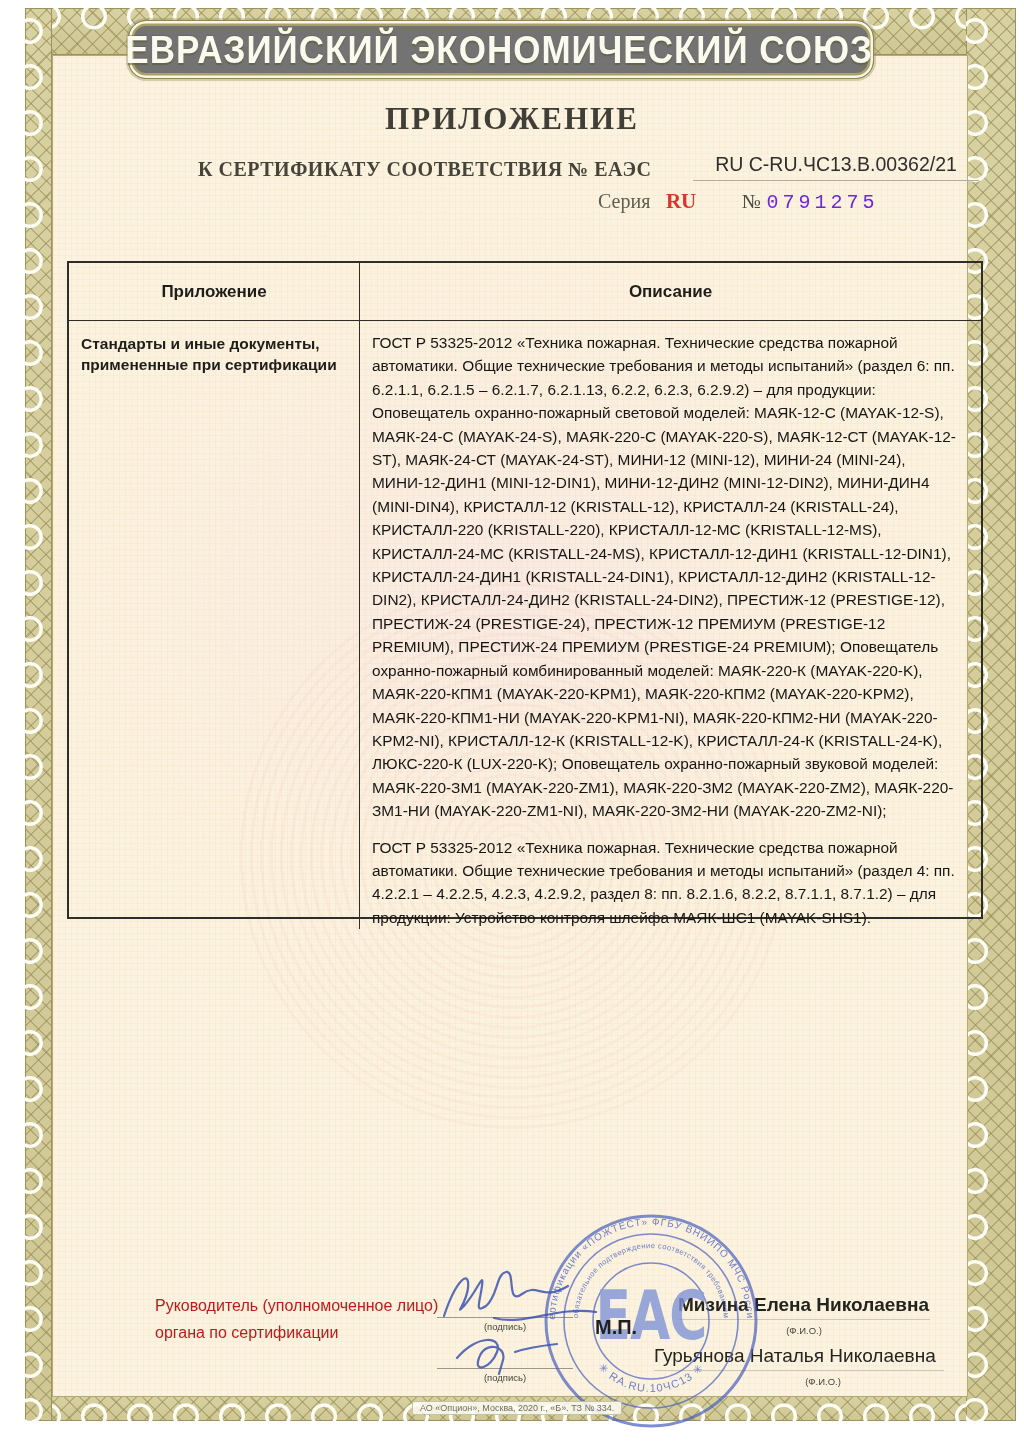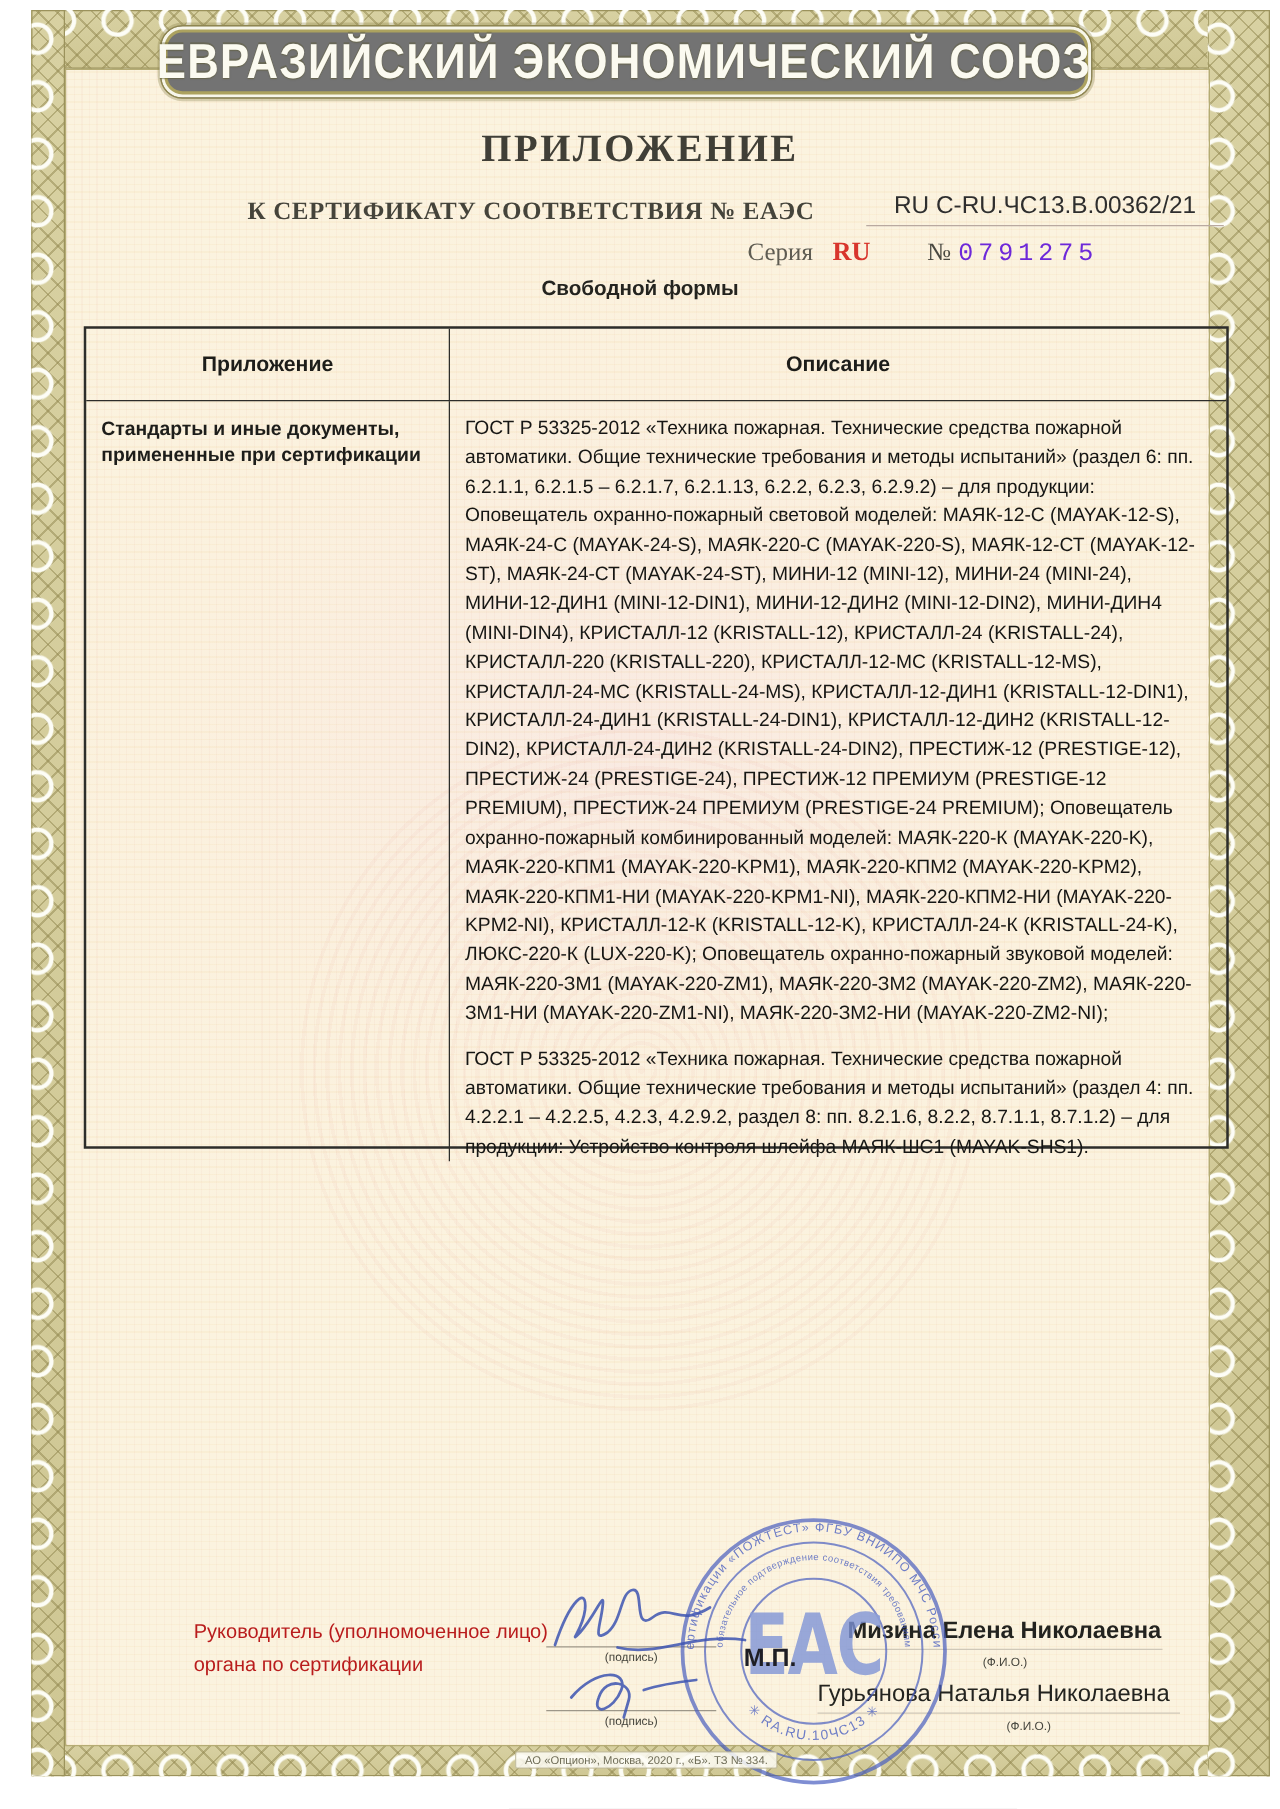--- a/index.html
+++ b/index.html
@@ -98,21 +98,20 @@
 
   <div class="doc-title">ПРИЛОЖЕНИЕ</div>
   <div class="cert-label serif">К СЕРТИФИКАТУ СООТВЕТСТВИЯ № ЕАЭС</div>
   <div class="cert-number">RU C-RU.ЧС13.В.00362/21</div>
   <div class="series-row">
     <span class="lbl">Серия</span>
     <span class="series-val">RU</span>
     <span class="num-sign">№</span>
     <span class="serial">0791275</span>
   </div>
-  <div class="form-note">Свободной формы</div>
 
   <div class="cert-table">
     <div class="cell th">Приложение</div>
     <div class="cell th">Описание</div>
     <div class="cell last td-left">Стандарты и иные документы, примененные при сертификации</div>
     <div class="cell last td-right">
       <p>ГОСТ Р 53325-2012 «Техника пожарная. Технические средства пожарной автоматики. Общие технические требования и методы испытаний» (раздел 6: пп. 6.2.1.1, 6.2.1.5 – 6.2.1.7, 6.2.1.13, 6.2.2, 6.2.3, 6.2.9.2) – для продукции: Оповещатель охранно-пожарный световой моделей: МАЯК-12-С (MAYAK-12-S), МАЯК-24-С (MAYAK-24-S), МАЯК-220-С (MAYAK-220-S), МАЯК-12-СТ (MAYAK-12-ST), МАЯК-24-СТ (MAYAK-24-ST), МИНИ-12 (MINI-12), МИНИ-24 (MINI-24), МИНИ-12-ДИН1 (MINI-12-DIN1), МИНИ-12-ДИН2 (MINI-12-DIN2), МИНИ-ДИН4 (MINI-DIN4), КРИСТАЛЛ-12 (KRISTALL-12), КРИСТАЛЛ-24 (KRISTALL-24), КРИСТАЛЛ-220 (KRISTALL-220), КРИСТАЛЛ-12-МС (KRISTALL-12-MS), КРИСТАЛЛ-24-МС (KRISTALL-24-MS), КРИСТАЛЛ-12-ДИН1 (KRISTALL-12-DIN1), КРИСТАЛЛ-24-ДИН1 (KRISTALL-24-DIN1), КРИСТАЛЛ-12-ДИН2 (KRISTALL-12-DIN2), КРИСТАЛЛ-24-ДИН2 (KRISTALL-24-DIN2), ПРЕСТИЖ-12 (PRESTIGE-12), ПРЕСТИЖ-24 (PRESTIGE-24), ПРЕСТИЖ-12 ПРЕМИУМ (PRESTIGE-12 PREMIUM), ПРЕСТИЖ-24 ПРЕМИУМ (PRESTIGE-24 PREMIUM); Оповещатель охранно-пожарный комбинированный моделей: МАЯК-220-К (MAYAK-220-K), МАЯК-220-КПМ1 (MAYAK-220-KPM1), МАЯК-220-КПМ2 (MAYAK-220-KPM2), МАЯК-220-КПМ1-НИ (MAYAK-220-KPM1-NI), МАЯК-220-КПМ2-НИ (MAYAK-220-KPM2-NI), КРИСТАЛЛ-12-К (KRISTALL-12-K), КРИСТАЛЛ-24-К (KRISTALL-24-K), ЛЮКС-220-К (LUX-220-K); Оповещатель охранно-пожарный звуковой моделей: МАЯК-220-ЗМ1 (MAYAK-220-ZM1), МАЯК-220-ЗМ2 (MAYAK-220-ZM2), МАЯК-220-ЗМ1-НИ (MAYAK-220-ZM1-NI), МАЯК-220-ЗМ2-НИ (MAYAK-220-ZM2-NI);</p>
       <p>ГОСТ Р 53325-2012 «Техника пожарная. Технические средства пожарной автоматики. Общие технические требования и методы испытаний» (раздел 4: пп. 4.2.2.1 – 4.2.2.5, 4.2.3, 4.2.9.2, раздел 8: пп. 8.2.1.6, 8.2.2, 8.7.1.1, 8.7.1.2) – для продукции: Устройство контроля шлейфа МАЯК-ШС1 (MAYAK-SHS1).</p>
     </div>
   </div>

